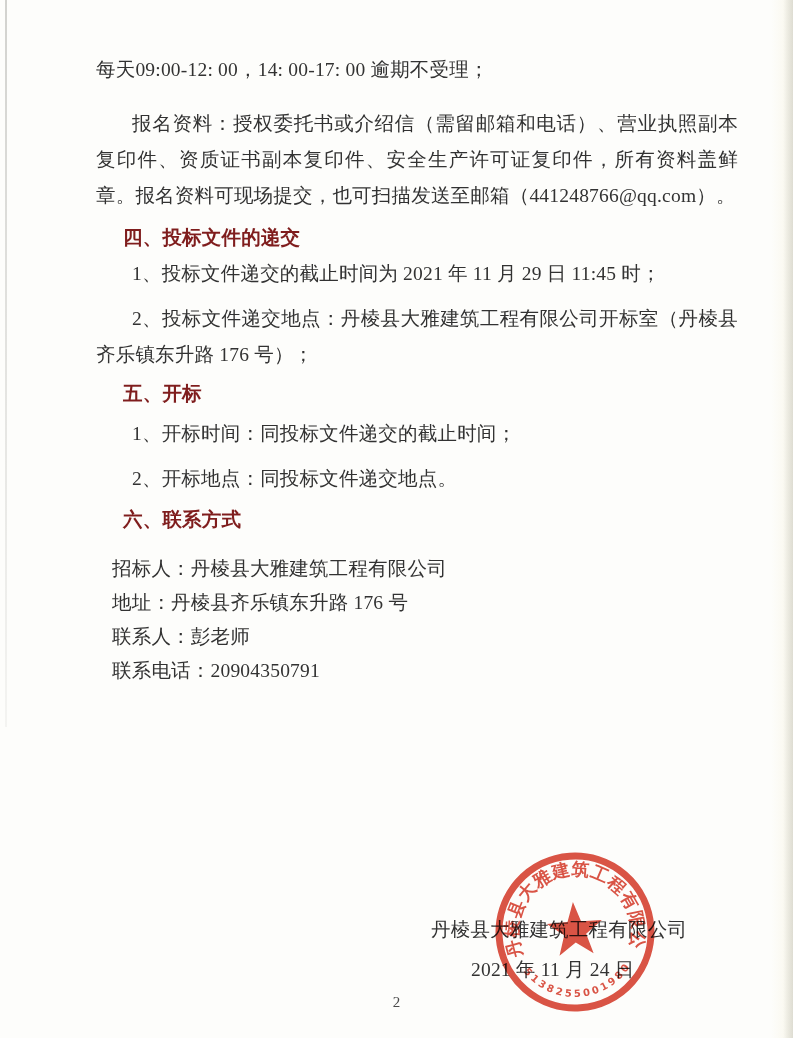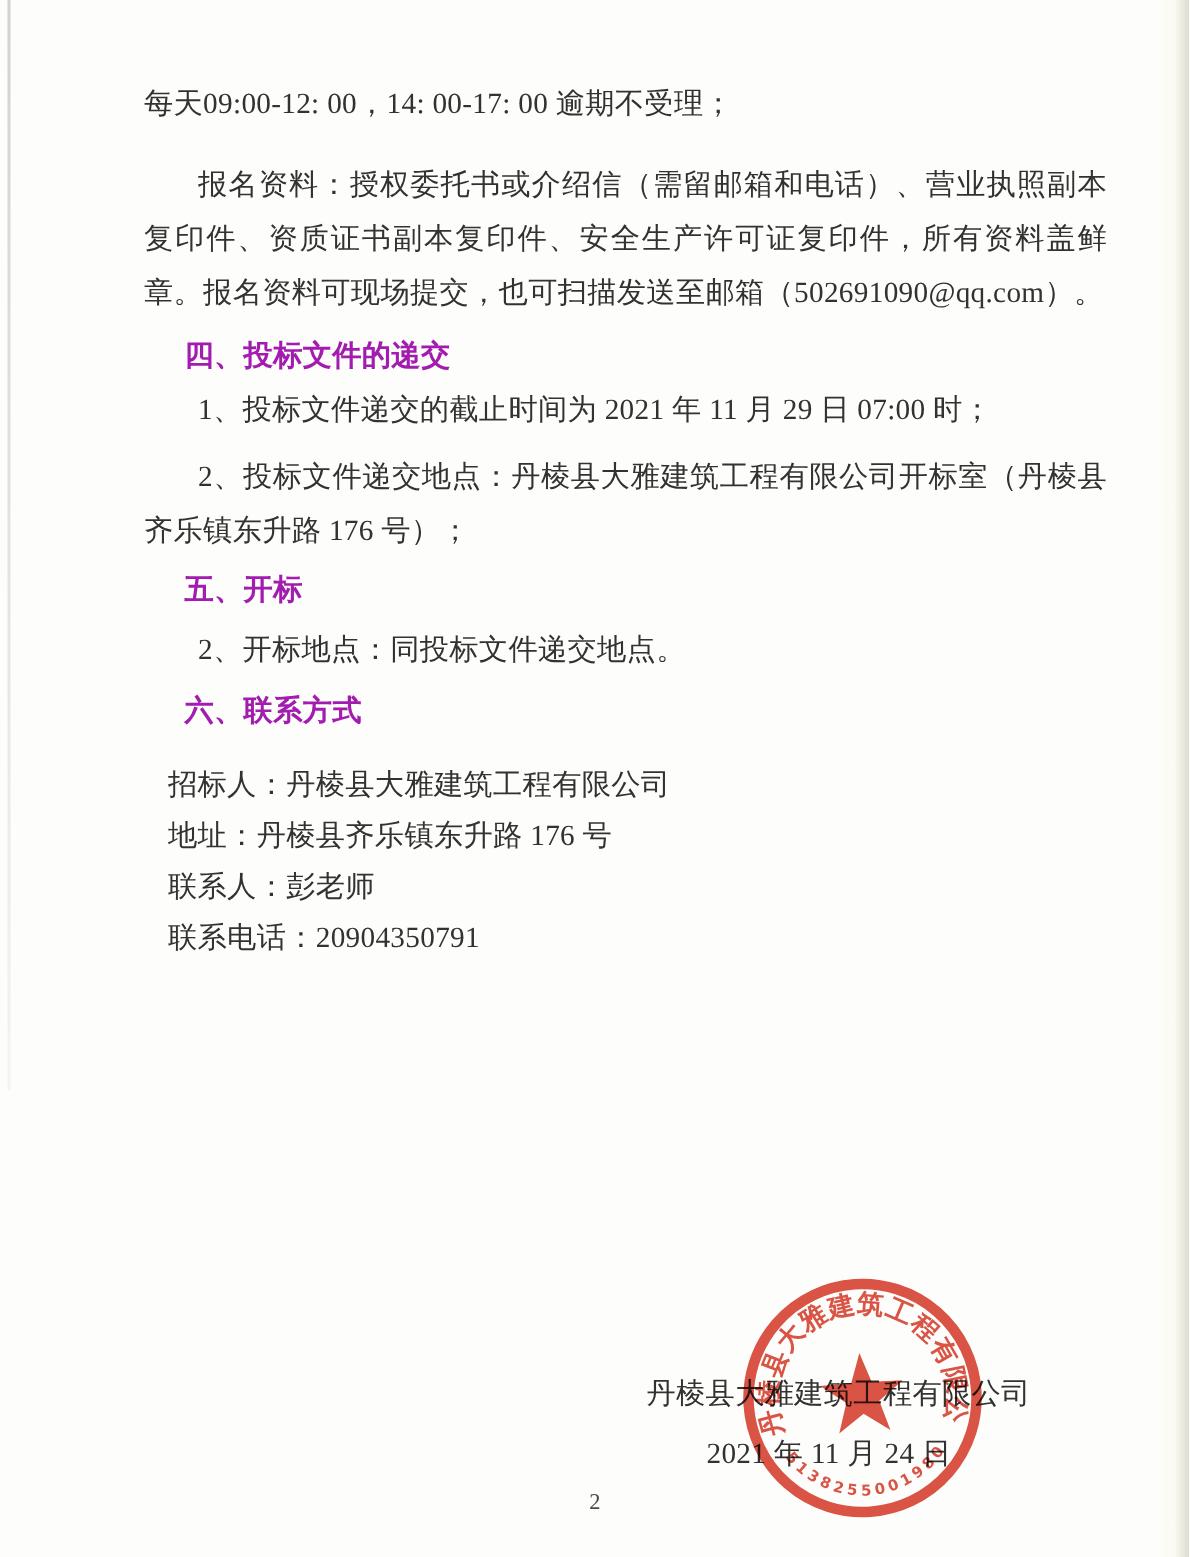--- a/index.html
+++ b/index.html
@@ -29,21 +29,21 @@
     background: linear-gradient(to right, rgba(245,242,224,0), rgba(245,240,218,0.5));
   }
   .content {
     position: absolute; left: 96px; top: 52px; width: 642px;
     font-size: 19.5px; line-height: 36px;
     text-align: justify;
     letter-spacing: 0.2px;
   }
   .content p { margin: 0; }
   .indent { text-indent: 36px; }
-  .heading { font-weight: bold; color: #a21caf; text-indent: 27px; }
+  .heading { font-weight: bold; color: #7f1d1d; text-indent: 27px; }
   .contact-line { text-indent: 16px; line-height: 34px; }
   .u { text-decoration: underline; text-underline-offset: 4px; }
   .mb18 { margin-bottom: 18px !important; }
   .mb14 { margin-bottom: 14px !important; }
   .mb9  { margin-bottom: 9px  !important; }
   .mb6  { margin-bottom: 6px  !important; }
   .mb5  { margin-bottom: 5px  !important; }
   .mb4  { margin-bottom: 4px  !important; }
   .mb3  { margin-bottom: 3px  !important; }
   .mb2  { margin-bottom: 2px  !important; }
@@ -70,27 +70,28 @@
 <div class="page">
 
   <div class="scan-tint-right"></div>
   <div class="scan-edge-right"></div>
   <div class="scan-edge-left"></div>
 
   <div class="content">
     <p class="mb18">每天09:00-12: 00，14: 00-17: 00 逾期不受理；</p>
 
 
-    <p class="indent mb6">报名资料：授权委托书或介绍信（需留邮箱和电话）、营业执照副本复印件、资质证书副本复印件、安全生产许可证复印件，所有资料盖鲜章。报名资料可现场提交，也可扫描发送至邮箱（502691090@qq.com）。</p>
+    <p class="indent mb6">报名资料：授权委托书或介绍信（需留邮箱和电话）、营业执照副本复印件、资质证书副本复印件、安全生产许可证复印件，所有资料盖鲜章。报名资料可现场提交，也可扫描发送至邮箱（441248766@qq.com）。</p>
 
     <p class="heading mb0">四、投标文件的递交</p>
-    <p class="indent mb9">1、投标文件递交的截止时间为 2021 年 11 月 29 日 07:00 时；</p>
+    <p class="indent mb9">1、投标文件递交的截止时间为 2021 年 11 月 29 日 11:45 时；</p>
     <p class="indent mb3">2、投标文件递交地点：丹棱县大雅建筑工程有限公司开标室（丹棱县齐乐镇东升路 176 号）；</p>
 
     <p class="heading mb4">五、开标</p>
+    <p class="indent mb9">1、开标时间：同投标文件递交的截止时间；</p>
     <p class="indent mb5">2、开标地点：同投标文件递交地点。</p>
 
     <p class="heading mb14">六、联系方式</p>
     <p class="contact-line">招标人：丹棱县大雅建筑工程有限公司</p>
     <p class="contact-line">地址：丹棱县齐乐镇东升路 176 号</p>
     <p class="contact-line">联系人：彭老师</p>
     <p class="contact-line">联系电话：20904350791</p>
   </div>
 
   <div class="signature">

